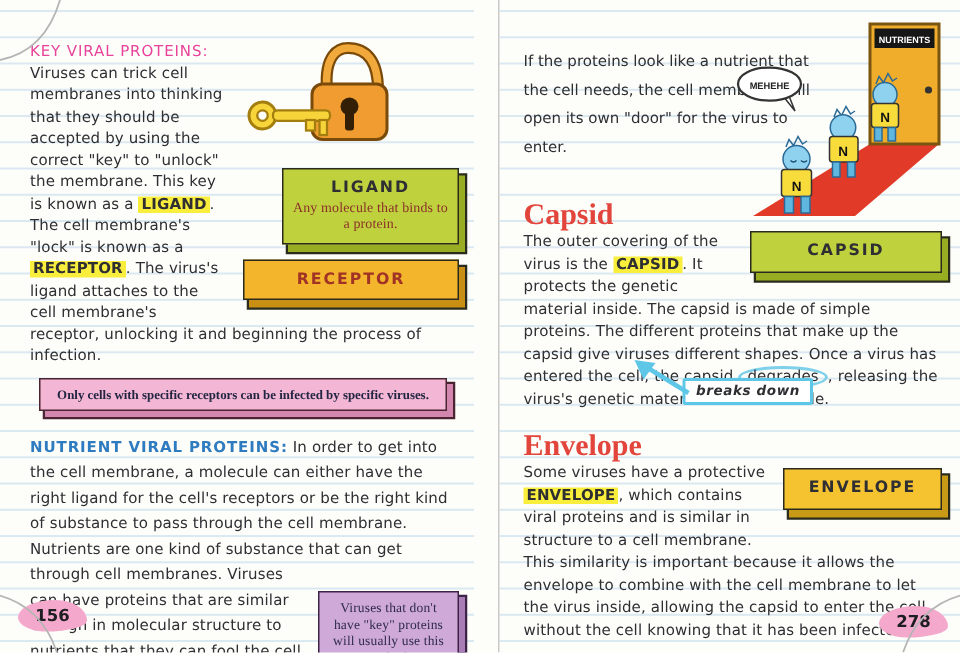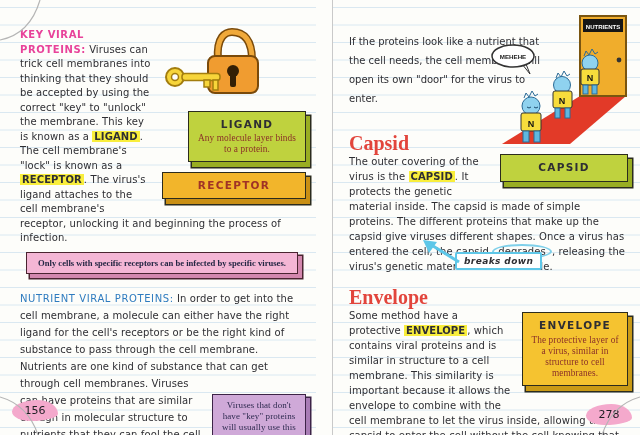--- a/index.html
+++ b/index.html
@@ -6,22 +6,22 @@
   .book{position:relative;width:640px;height:435px;background:#fdfdfa;overflow:hidden;
         font-family:"DejaVu Sans",sans-serif;color:#2e2e33;}
   .page{position:absolute;top:0;height:435px;box-sizing:border-box;
         background:linear-gradient(to bottom,transparent 16.5px,#d9e8f1 16.5px,#d9e8f1 17.5px) 0 8px / 100% 17.5px repeat-y;}
   .page-left{left:0;width:316px;padding:28px 10px 0 20px;}
   .page-right{left:332px;width:308px;border-left:1px solid #c9c9c9;padding:30px 12px 0 16px;}
 
   
   .body-text{font-size:10px;line-height:14.5px;letter-spacing:.1px;}
   .p2{line-height:17px;}
-  .h-pink{color:#e8429a;font-weight:bold;letter-spacing:.6px;margin-top:10px;}
-  .h-blue{color:#2e7bbf;font-weight:normal;letter-spacing:.6px;}
+  .h-pink{color:#e8429a;font-weight:normal;letter-spacing:.6px;margin-top:10px;}
+  .h-blue{color:#2e7bbf;font-weight:bold;letter-spacing:.6px;}
   .hl{background:#f9ee3c;font-weight:bold;padding:0 2px;}
   .circled{border:2px solid #7fd0ea;border-radius:50%;padding:0 4px;}
   .sec-h{font-family:"Liberation Serif",serif;font-weight:bold;color:#e2453c;font-size:20px;
          line-height:22px;margin:0;}
 
   
   .defbox{position:relative;border:1.5px solid #2b2b1d;text-align:center;padding:5px 6px 6px;box-sizing:border-box;}
   .defbox .t{font-weight:bold;letter-spacing:1.3px;font-size:10.5px;}
   .defbox .b{font-family:"Liberation Serif",serif;font-size:9.3px;line-height:1.18;margin-top:2px;}
   .box-green{background:#bfd23e;box-shadow:4px 5px 0 #99ad22,4px 5px 0 1.5px #2b2b1d;}
@@ -42,21 +42,21 @@
   .stack{width:144px;margin:0 0 6px 10px;}
   .stack .defbox{margin-top:10px;}
   .w-ligand{width:118px;margin-left:auto;}
   .w-receptor{width:144px;}
   .w-capsid{width:128px;margin:0 0 12px 10px;}
   .w-envelope{width:106px;margin:4px 0 14px 10px;}
   .w-purple{width:94px;margin:2px 0 6px 10px;}
 
   .pagenum{position:absolute;width:46px;height:21px;background:#f4a9cc;
            border-radius:55% 45% 60% 40% / 55% 65% 35% 45%;
-           font-weight:normal;font-size:11px;line-height:21px;text-align:center;color:#1d1d22;}
+           font-weight:bold;font-size:11px;line-height:21px;text-align:center;color:#1d1d22;}
   .pn-left{left:12px;bottom:14px;}
   .pn-right{right:8px;bottom:10px;}
 
   .corner{position:absolute;pointer-events:none;}
   .annotation{position:absolute;left:122px;top:252px;background:#fff;border:2px solid #5ec7e8;
               border-radius:2px;font-size:9px;font-style:italic;font-weight:bold;
               padding:2px 7px;letter-spacing:.4px;text-align:center;}
   .arrow-svg{position:absolute;left:88px;top:238px;}
   .illus{position:absolute;right:2px;top:12px;}
   .intro{width:196px;font-size:10px;line-height:19px;margin:2px 0 0 0;}
@@ -86,21 +86,21 @@
           <g>
             <circle cx="13" cy="49" r="9" fill="#f7d53a" stroke="#a37d0e" stroke-width="2"></circle>
             <circle cx="13" cy="49" r="3.5" fill="#fdfdfa" stroke="#a37d0e" stroke-width="1.5"></circle>
             <rect x="20" y="45.5" width="38" height="7" rx="3" fill="#f7d53a" stroke="#a37d0e" stroke-width="1.5"></rect>
             <rect x="42" y="52" width="6" height="7" fill="#f7d53a" stroke="#a37d0e" stroke-width="1.5"></rect>
             <rect x="51" y="52" width="5" height="10" fill="#f7d53a" stroke="#a37d0e" stroke-width="1.5"></rect>
           </g>
         </svg>
         <div class="defbox box-green w-ligand">
           <div class="t">LIGAND</div>
-          <div class="b">Any molecule layer binds to a protein.</div>
+          <div class="b">Any molecule that binds to a protein.</div>
         </div>
         <div class="defbox box-orange w-receptor">
           <div class="t">RECEPTOR</div>
         </div>
       </div>
       <span class="h-pink">KEY VIRAL PROTEINS:</span><span> Viruses can trick cell membranes into thinking that they should be accepted by using the correct "key" to "unlock" the membrane. This key is known as a </span><span class="hl">LIGAND</span><span>. The cell membrane's "lock" is known as a </span><span class="hl">RECEPTOR</span><span>. The virus's ligand attaches to the cell membrane's receptor, unlocking it and beginning the process of infection.</span>
       <div class="clear"></div>
     </div>
 
     <div class="note-pink">
@@ -194,23 +194,22 @@
     <svg class="arrow-svg" width="40" height="26">
       <path d="M38,24 L12,8" stroke="#5ec7e8" stroke-width="3" fill="none"></path>
       <polygon points="2,2 16,4 8,15" fill="#5ec7e8"></polygon>
     </svg>
 
     <h2 class="sec-h env-head">Envelope</h2>
 
     <div class="env-para">
       <div class="defbox box-yellow w-envelope fr">
         <div class="t">ENVELOPE</div>
-        <div class="b">The protective layer of a virus, similar in structure to cell membranes.</div>
-      </div>
-      <span>Some method have a protective </span><span class="hl">ENVELOPE</span><span>, which contains viral proteins and is similar in structure to a cell membrane. This similarity is important because it allows the envelope to combine with the cell membrane to let the virus inside, allowing the capsid to enter the cell without the cell knowing that it has been infected.</span>
+      </div>
+      <span>Some viruses have a protective </span><span class="hl">ENVELOPE</span><span>, which contains viral proteins and is similar in structure to a cell membrane. This similarity is important because it allows the envelope to combine with the cell membrane to let the virus inside, allowing the capsid to enter the cell without the cell knowing that it has been infected.</span>
       <div class="clear"></div>
     </div>
 
     <div class="pagenum pn-right">
       <span>278</span>
     </div>
 
     <svg class="corner" style="right:0;bottom:0" width="42" height="42">
       <path d="M42,4 Q14,12 4,42" fill="none" stroke="#b5b5b5" stroke-width="1.2"></path>
     </svg>

